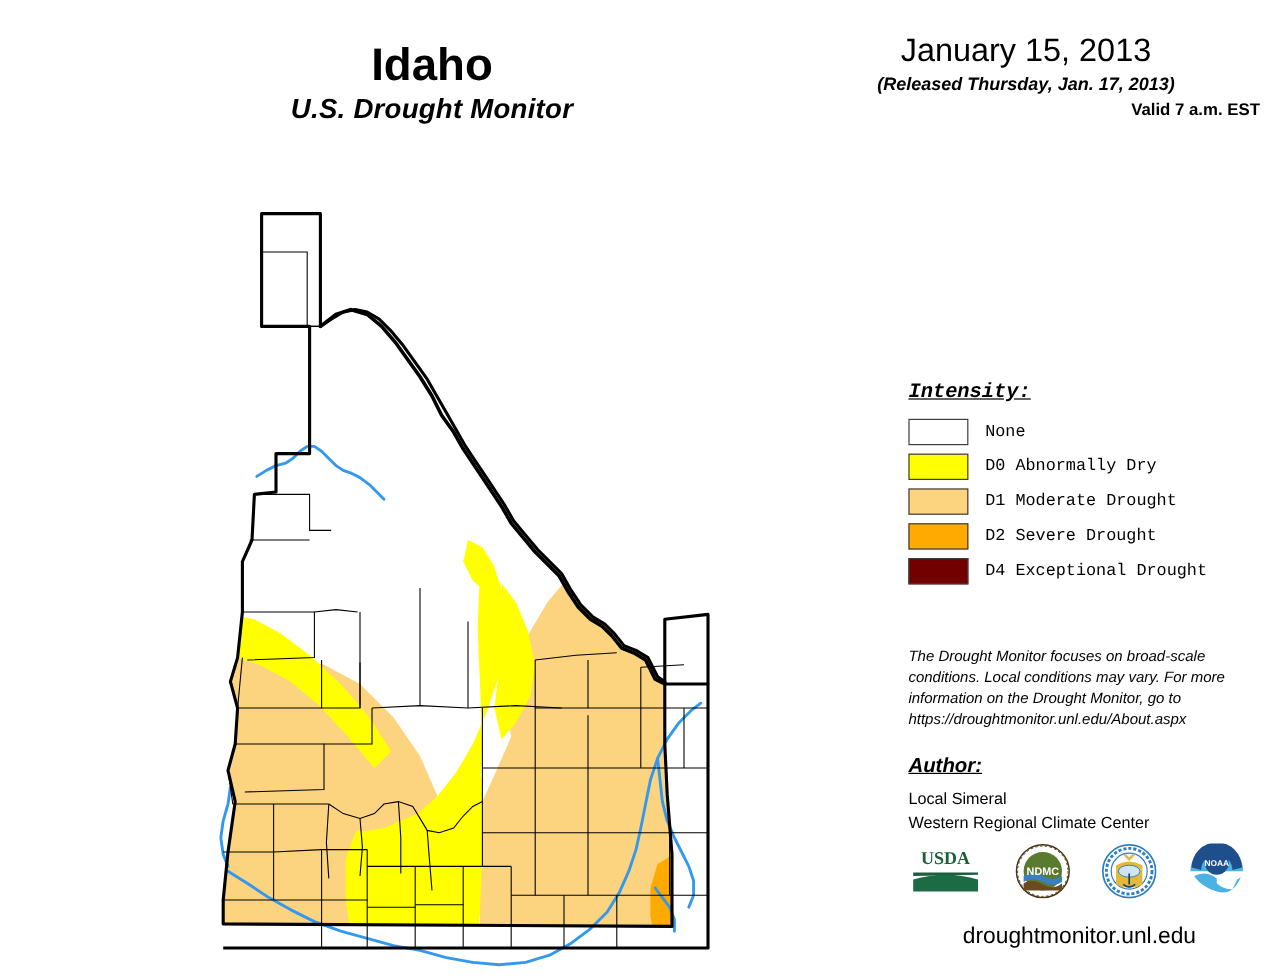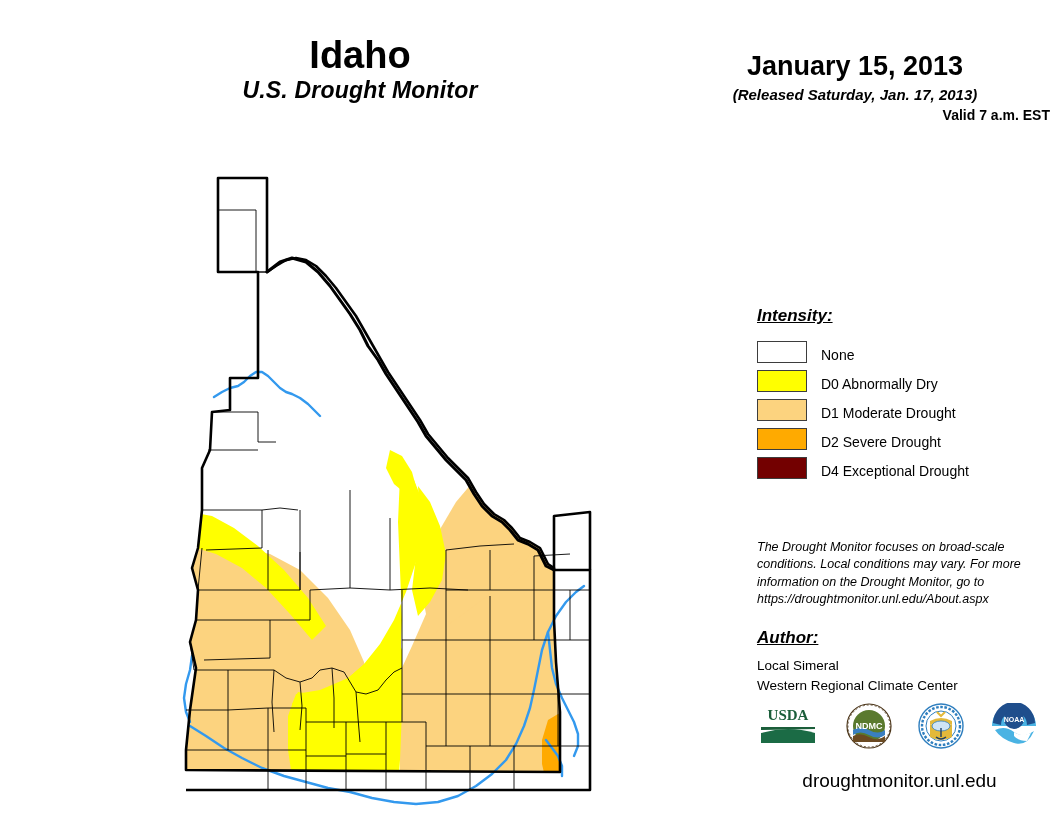--- a/index.html
+++ b/index.html
@@ -41,23 +41,22 @@
 
   #header-right {
     position: absolute;
     left: 660px;
     top: 28px;
     width: 390px;
     text-align: center;
   }
   #map-date {
     font-size: 27px;
-    font-weight: bold;
+    font-weight: normal;
     line-height: 1.1;
-    margin-top: 24px;
   }
   #map-released {
     font-size: 15px;
     font-weight: bold;
     font-style: italic;
     margin-top: 4px;
   }
   #map-valid {
     font-size: 14px;
     font-weight: bold;
@@ -72,33 +71,34 @@
     top: 150px;
     width: 470px;
     height: 660px;
   }
   #idaho-map { display: block; }
 
   
   #legend {
     position: absolute;
     left: 757px;
-    top: 306px;
+    top: 318px;
     width: 280px;
+    font-family: Liberation Mono, monospace;
   }
   #legend-title {
     font-size: 17px;
     font-weight: bold;
     font-style: italic;
     text-decoration: underline;
     margin-bottom: 8px;
   }
   .legend-row {
     display: flex;
-    align-items: flex-end;
+    align-items: center;
     height: 29px;
   }
   .legend-swatch {
     width: 50px;
     height: 22px;
     border: 1px solid #3d3d3d;
     box-sizing: border-box;
     flex: 0 0 auto;
   }
   .legend-label {
@@ -163,21 +163,21 @@
 </head>
 <body>
 
 <div id="header-left">
   <div id="state-title">Idaho</div>
   <div id="dm-title">U.S. Drought Monitor</div>
 </div>
 
 <div id="header-right">
   <div id="map-date">January 15, 2013</div>
-  <div id="map-released">(Released Saturday, Jan. 17, 2013)</div>
+  <div id="map-released">(Released Thursday, Jan. 17, 2013)</div>
   <div id="map-valid">Valid 7 a.m. EST</div>
 </div>
 
 <div id="map-wrap">
 <svg id="idaho-map" width="470" height="660" viewBox="0 0 470 660" xmlns="http://www.w3.org/2000/svg">
   <defs>
 
     <clipPath id="idahoClip">
       <path d="M 68,28 L 117,28 L 117,122 L 108,122 L 108,228 L 80,228 L 80,260
                L 62,262 L 60,300 L 52,318 L 52,360 L 48,398 L 42,418 L 48,440

